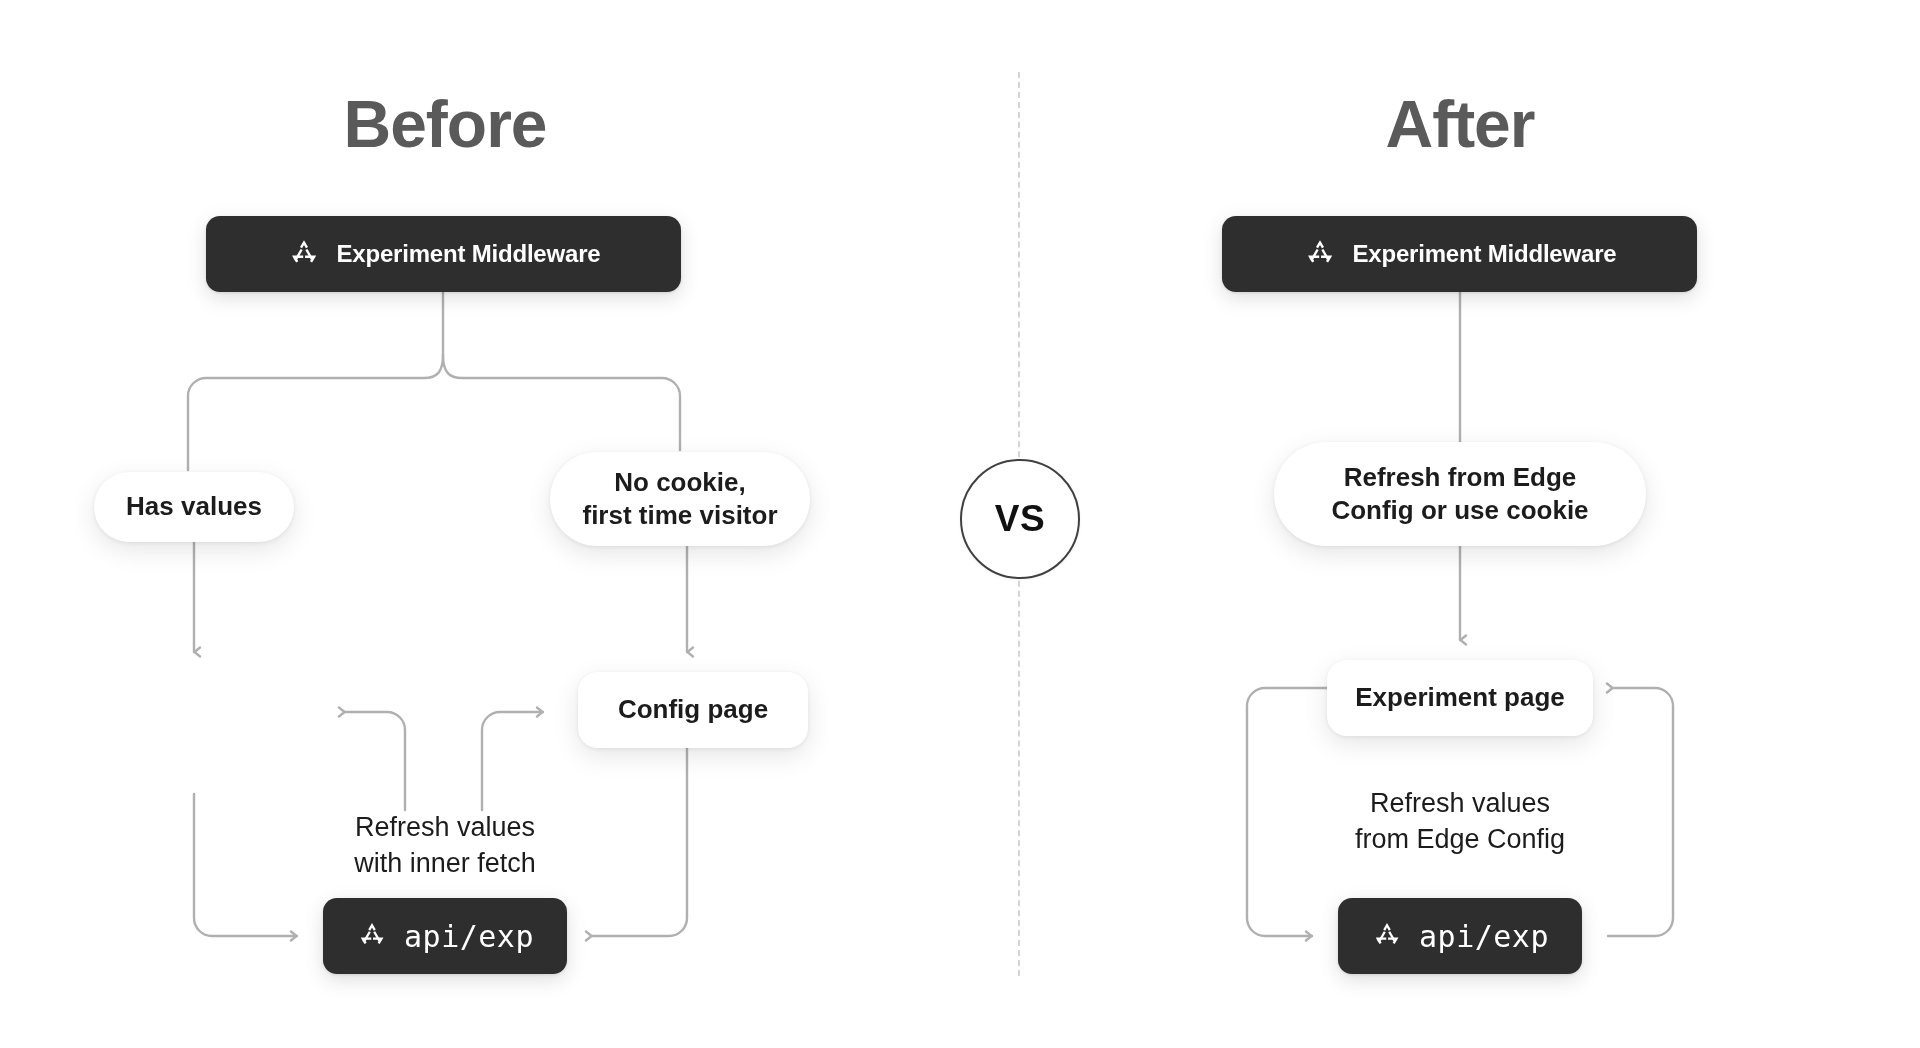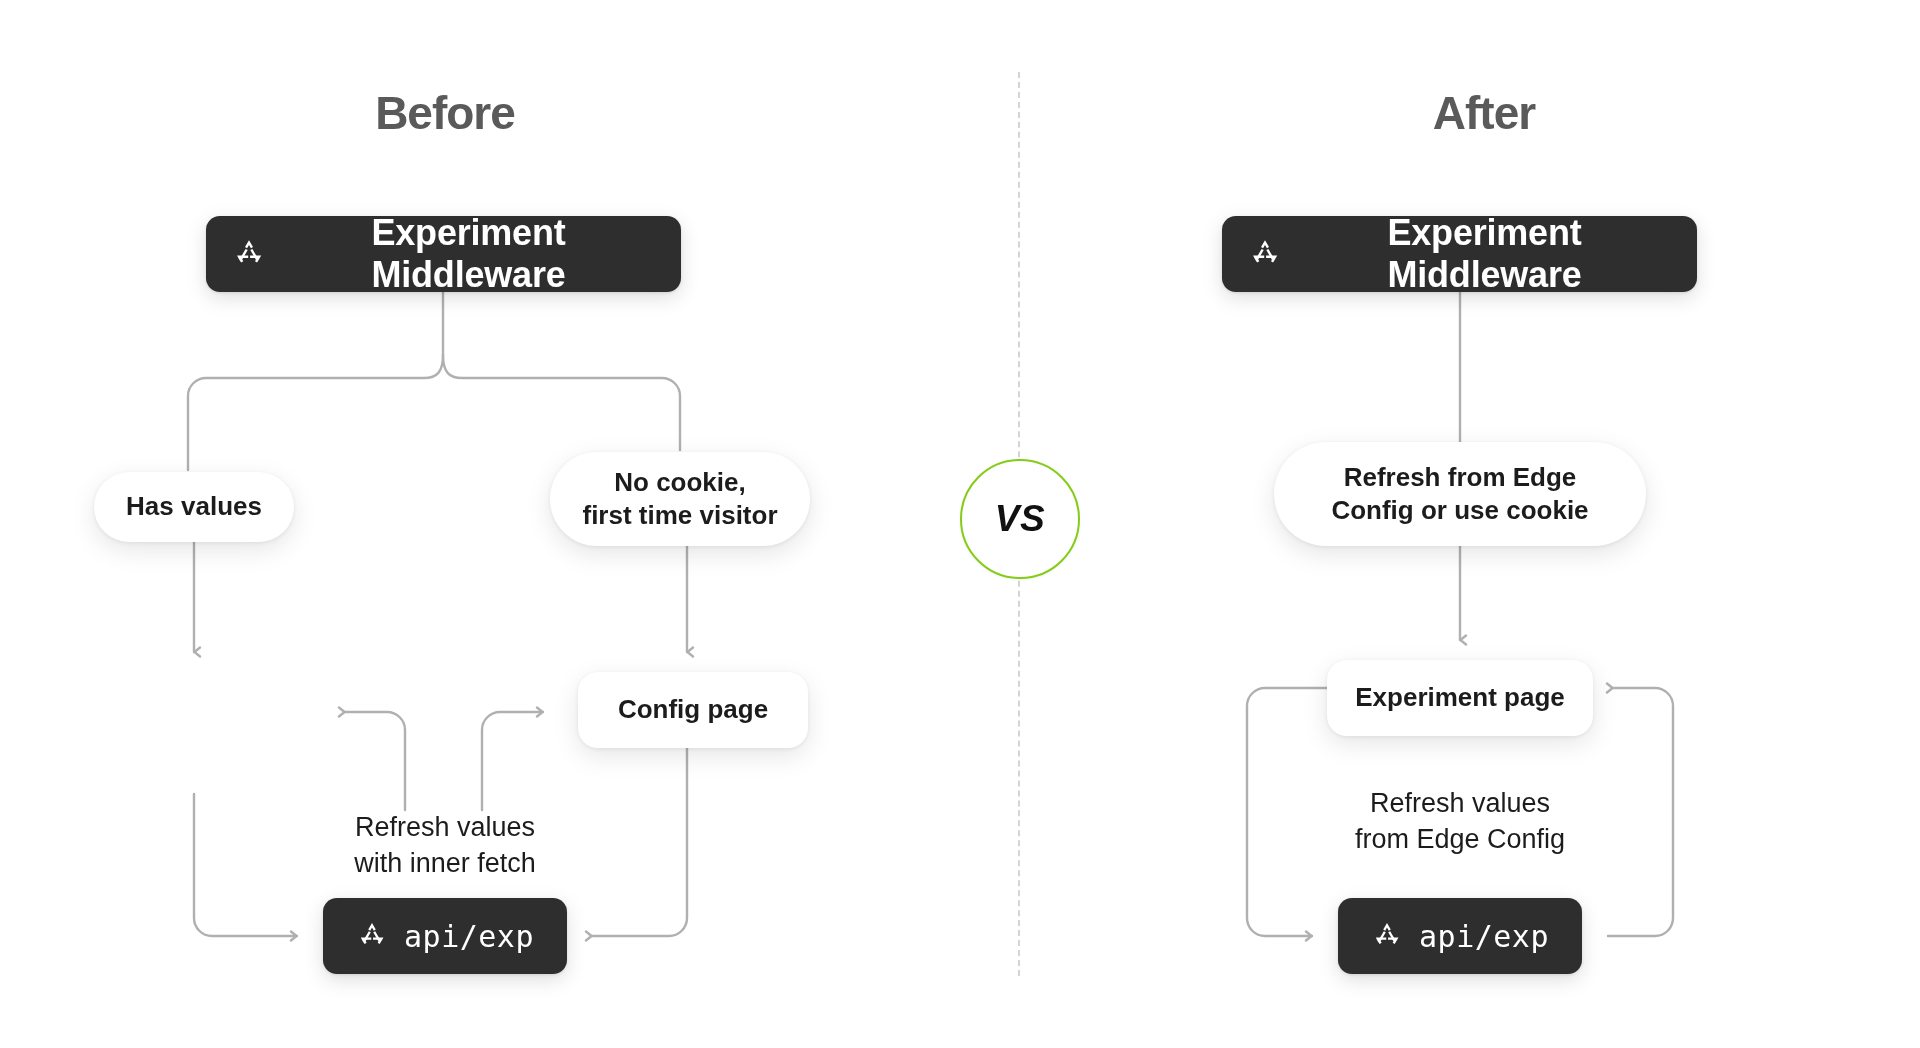--- a/index.html
+++ b/index.html
@@ -47,45 +47,44 @@
 
   
   .vs-badge {
     position: absolute;
     left: 960px;
     top: 459px;
     width: 116px;
     height: 116px;
     border-radius: 50%;
     background: #ffffff;
-    border: 2px solid #84cc16;
+    border: 2px solid #404040;
     display: flex;
     align-items: center;
     justify-content: center;
     font-size: 37px;
     font-weight: 700;
     letter-spacing: 0.5px;
     color: #111111;
     z-index: 6;
     box-shadow: 0 1px 3px rgba(0,0,0,0.05);
-    font-style: italic;
   }
 
   
   .section-title {
     position: absolute;
-    font-size: 46px;
+    font-size: 66px;
     font-weight: 700;
     color: #5a5a5a;
     letter-spacing: -1px;
     z-index: 4;
     white-space: nowrap;
   }
   #title-before { left: 0px;  top: 86px; width: 890px;  text-align: center; }
-  #title-after  { left: 1104px; top: 86px; width: 760px; text-align: center; }
+  #title-after  { left: 1080px; top: 86px; width: 760px; text-align: center; }
 
   
   .node {
     position: absolute;
     z-index: 3;
     box-sizing: border-box;
     display: flex;
     align-items: center;
     justify-content: center;
     text-align: center;
@@ -93,21 +92,21 @@
 
   .node-dark {
     background: #2e2e2e;
     color: #ffffff;
     border-radius: 14px;
     font-weight: 700;
     box-shadow: 0 6px 20px rgba(0,0,0,0.13), 0 1px 3px rgba(0,0,0,0.10);
     gap: 16px;
     padding: 0 26px;
   }
-  .node-dark .label { font-size: 36px; letter-spacing: -0.2px; }
+  .node-dark .label { font-size: 24px; letter-spacing: -0.2px; }
   .node-dark.mono .label {
     font-family: "DejaVu Sans Mono", "Liberation Mono", monospace;
     font-size: 30px;
     letter-spacing: 0.5px;
     font-weight: 400;
   }
 
   .node-card {
     background: #ffffff;
     color: #1c1c1c;

